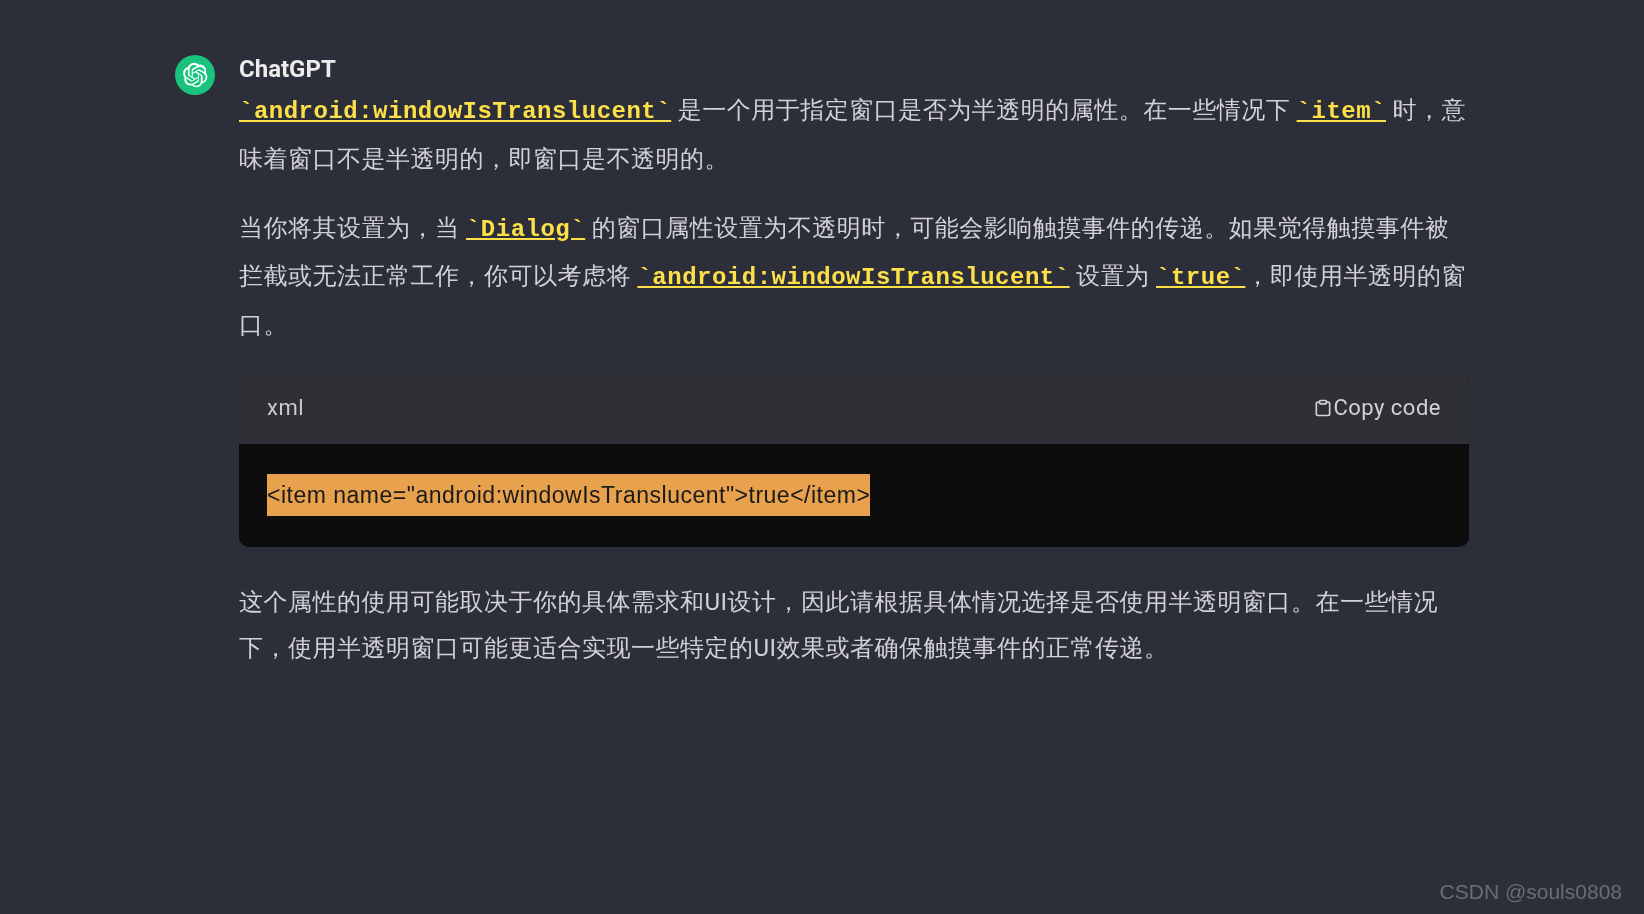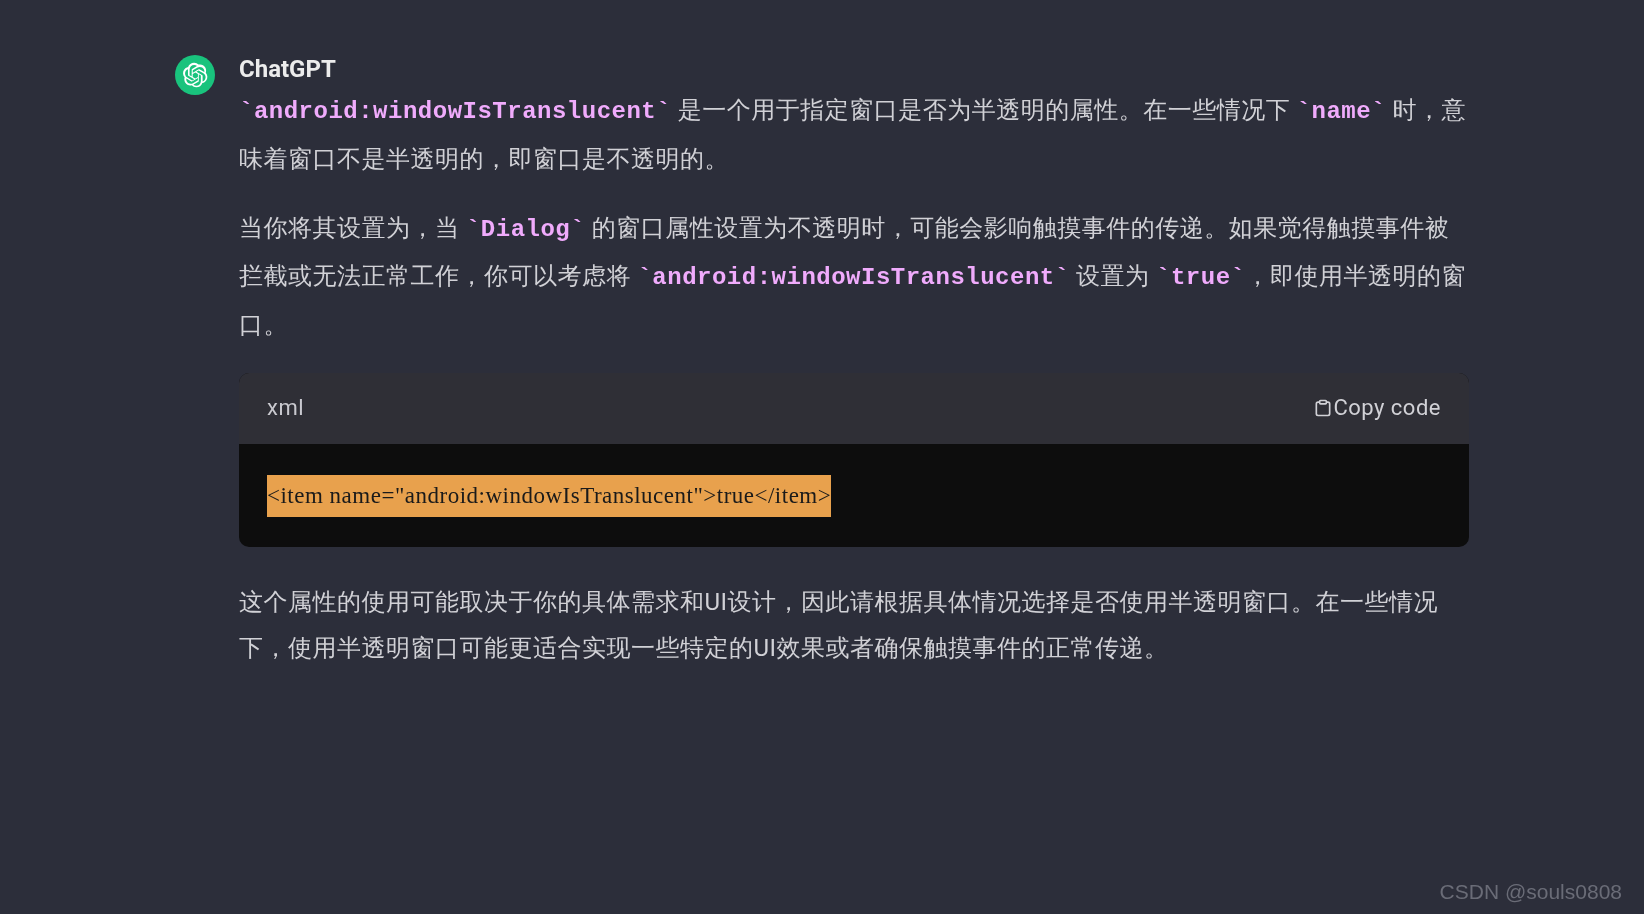--- a/index.html
+++ b/index.html
@@ -47,21 +47,22 @@
       font-size: 24px;
       line-height: 1.95;
       letter-spacing: 0.5px;
     }
     .para-gap {
       height: 22px;
     }
     .inline-code {
       font-family: "SFMono-Regular", Consolas, "Liberation Mono", Menlo, monospace;
       font-weight: 700;
-      color: #f0abfc;
+      color: #fde047;
+      text-decoration: underline;
     }
     .code-block {
       background: #0d0d0d;
       border-radius: 10px;
       margin: 24px 0 32px 0;
       overflow: hidden;
     }
     .code-header {
       background: #2f2f36;
       display: flex;
@@ -84,21 +85,21 @@
     .copy-icon {
       display: inline-flex;
     }
     .code-body {
       padding: 28px 28px;
     }
     .code-line {
       display: inline-block;
       background: #e8a14d;
       color: #1a1a1a;
-      font-family: Liberation Serif, serif;
+      font-family: Liberation Sans, sans-serif;
       font-size: 23px;
       font-weight: 500;
       padding: 4px 0;
       line-height: 1.5;
     }
     .watermark {
       position: absolute;
       bottom: 10px;
       right: 22px;
       color: #6a6c77;
@@ -115,21 +116,21 @@
       <svg width="26" height="26" viewBox="0 0 41 41" fill="none">
         <path d="M37.5 16.8c.9-2.7.6-5.6-.8-8.1-2.1-3.7-6.4-5.6-10.5-4.6-1.8-2-4.4-3.2-7.2-3.1-4.3 0-8.1 2.7-9.4 6.8-2.8.6-5.2 2.3-6.6 4.8-2.2 3.7-1.7 8.4 1.2 11.5-.9 2.7-.6 5.6.8 8.1 2.1 3.7 6.4 5.6 10.5 4.6 1.8 2 4.4 3.2 7.2 3.1 4.3 0 8.1-2.7 9.4-6.8 2.8-.6 5.2-2.3 6.6-4.8 2.1-3.7 1.6-8.3-1.2-11.5zm-14.8 20.6c-1.7 0-3.3-.6-4.6-1.7l.2-.1 7.6-4.4c.4-.2.6-.6.6-1.1v-10.7l3.2 1.9v8.9c0 4-3.1 7.2-7 7.2zm-15.1-6.5c-.8-1.5-1.1-3.2-.8-4.8l.2.1 7.6 4.4c.4.2.9.2 1.2 0l9.3-5.4v3.7l-7.7 4.5c-3.4 2-7.7.8-9.8-2.5zm-2-16.3c.8-1.5 2.2-2.6 3.8-3.1v9.1c0 .4.2.9.6 1.1l9.3 5.4-3.2 1.9-7.7-4.4c-3.4-2-4.5-6.4-2.8-10zm26.5 6.2-9.3-5.4 3.2-1.9 7.7 4.4c3.4 2 4.6 6.3 2.6 9.7-.8 1.5-2.2 2.6-3.8 3.1v-9.1c.1-.2-.1-.6-.4-.8zm3.2-4.8-.2-.1-7.6-4.4c-.4-.2-.9-.2-1.2 0l-9.3 5.4v-3.7l7.7-4.5c3.4-2 7.7-.8 9.7 2.6.8 1.4 1.1 3.1.9 4.7zm-20.1 6.6-3.2-1.9v-8.9c0-3.9 3.2-7.1 7.1-7.1 1.7 0 3.3.6 4.6 1.7l-.2.1-7.6 4.4c-.4.2-.6.6-.6 1.1l-.1 10.6zm1.7-3.8 4.1-2.4 4.1 2.4v4.8l-4.1 2.4-4.1-2.4z" fill="white"></path>
       </svg>
     </div>
   </div>
   <div class="content-col">
     <div class="author-name">ChatGPT</div>
 
     <div class="body-text">
       <div>
-        <span class="inline-code">`android:windowIsTranslucent`</span><span> 是一个用于指定窗口是否为半透明的属性。在一些情况下 </span><span class="inline-code">`name`</span><span> 时，意味着窗口不是半透明的，即窗口是不透明的。</span>
+        <span class="inline-code">`android:windowIsTranslucent`</span><span> 是一个用于指定窗口是否为半透明的属性。在一些情况下 </span><span class="inline-code">`item`</span><span> 时，意味着窗口不是半透明的，即窗口是不透明的。</span>
       </div>
 
       <div class="para-gap"></div>
 
       <div>
         <span>当你将其设置为，当 </span><span class="inline-code">`Dialog`</span><span> 的窗口属性设置为不透明时，可能会影响触摸事件的传递。如果觉得触摸事件被拦截或无法正常工作，你可以考虑将 </span><span class="inline-code">`android:windowIsTranslucent`</span><span> 设置为 </span><span class="inline-code">`true`</span><span>，即使用半透明的窗口。</span>
       </div>
 
       <div class="code-block">
         <div class="code-header">

